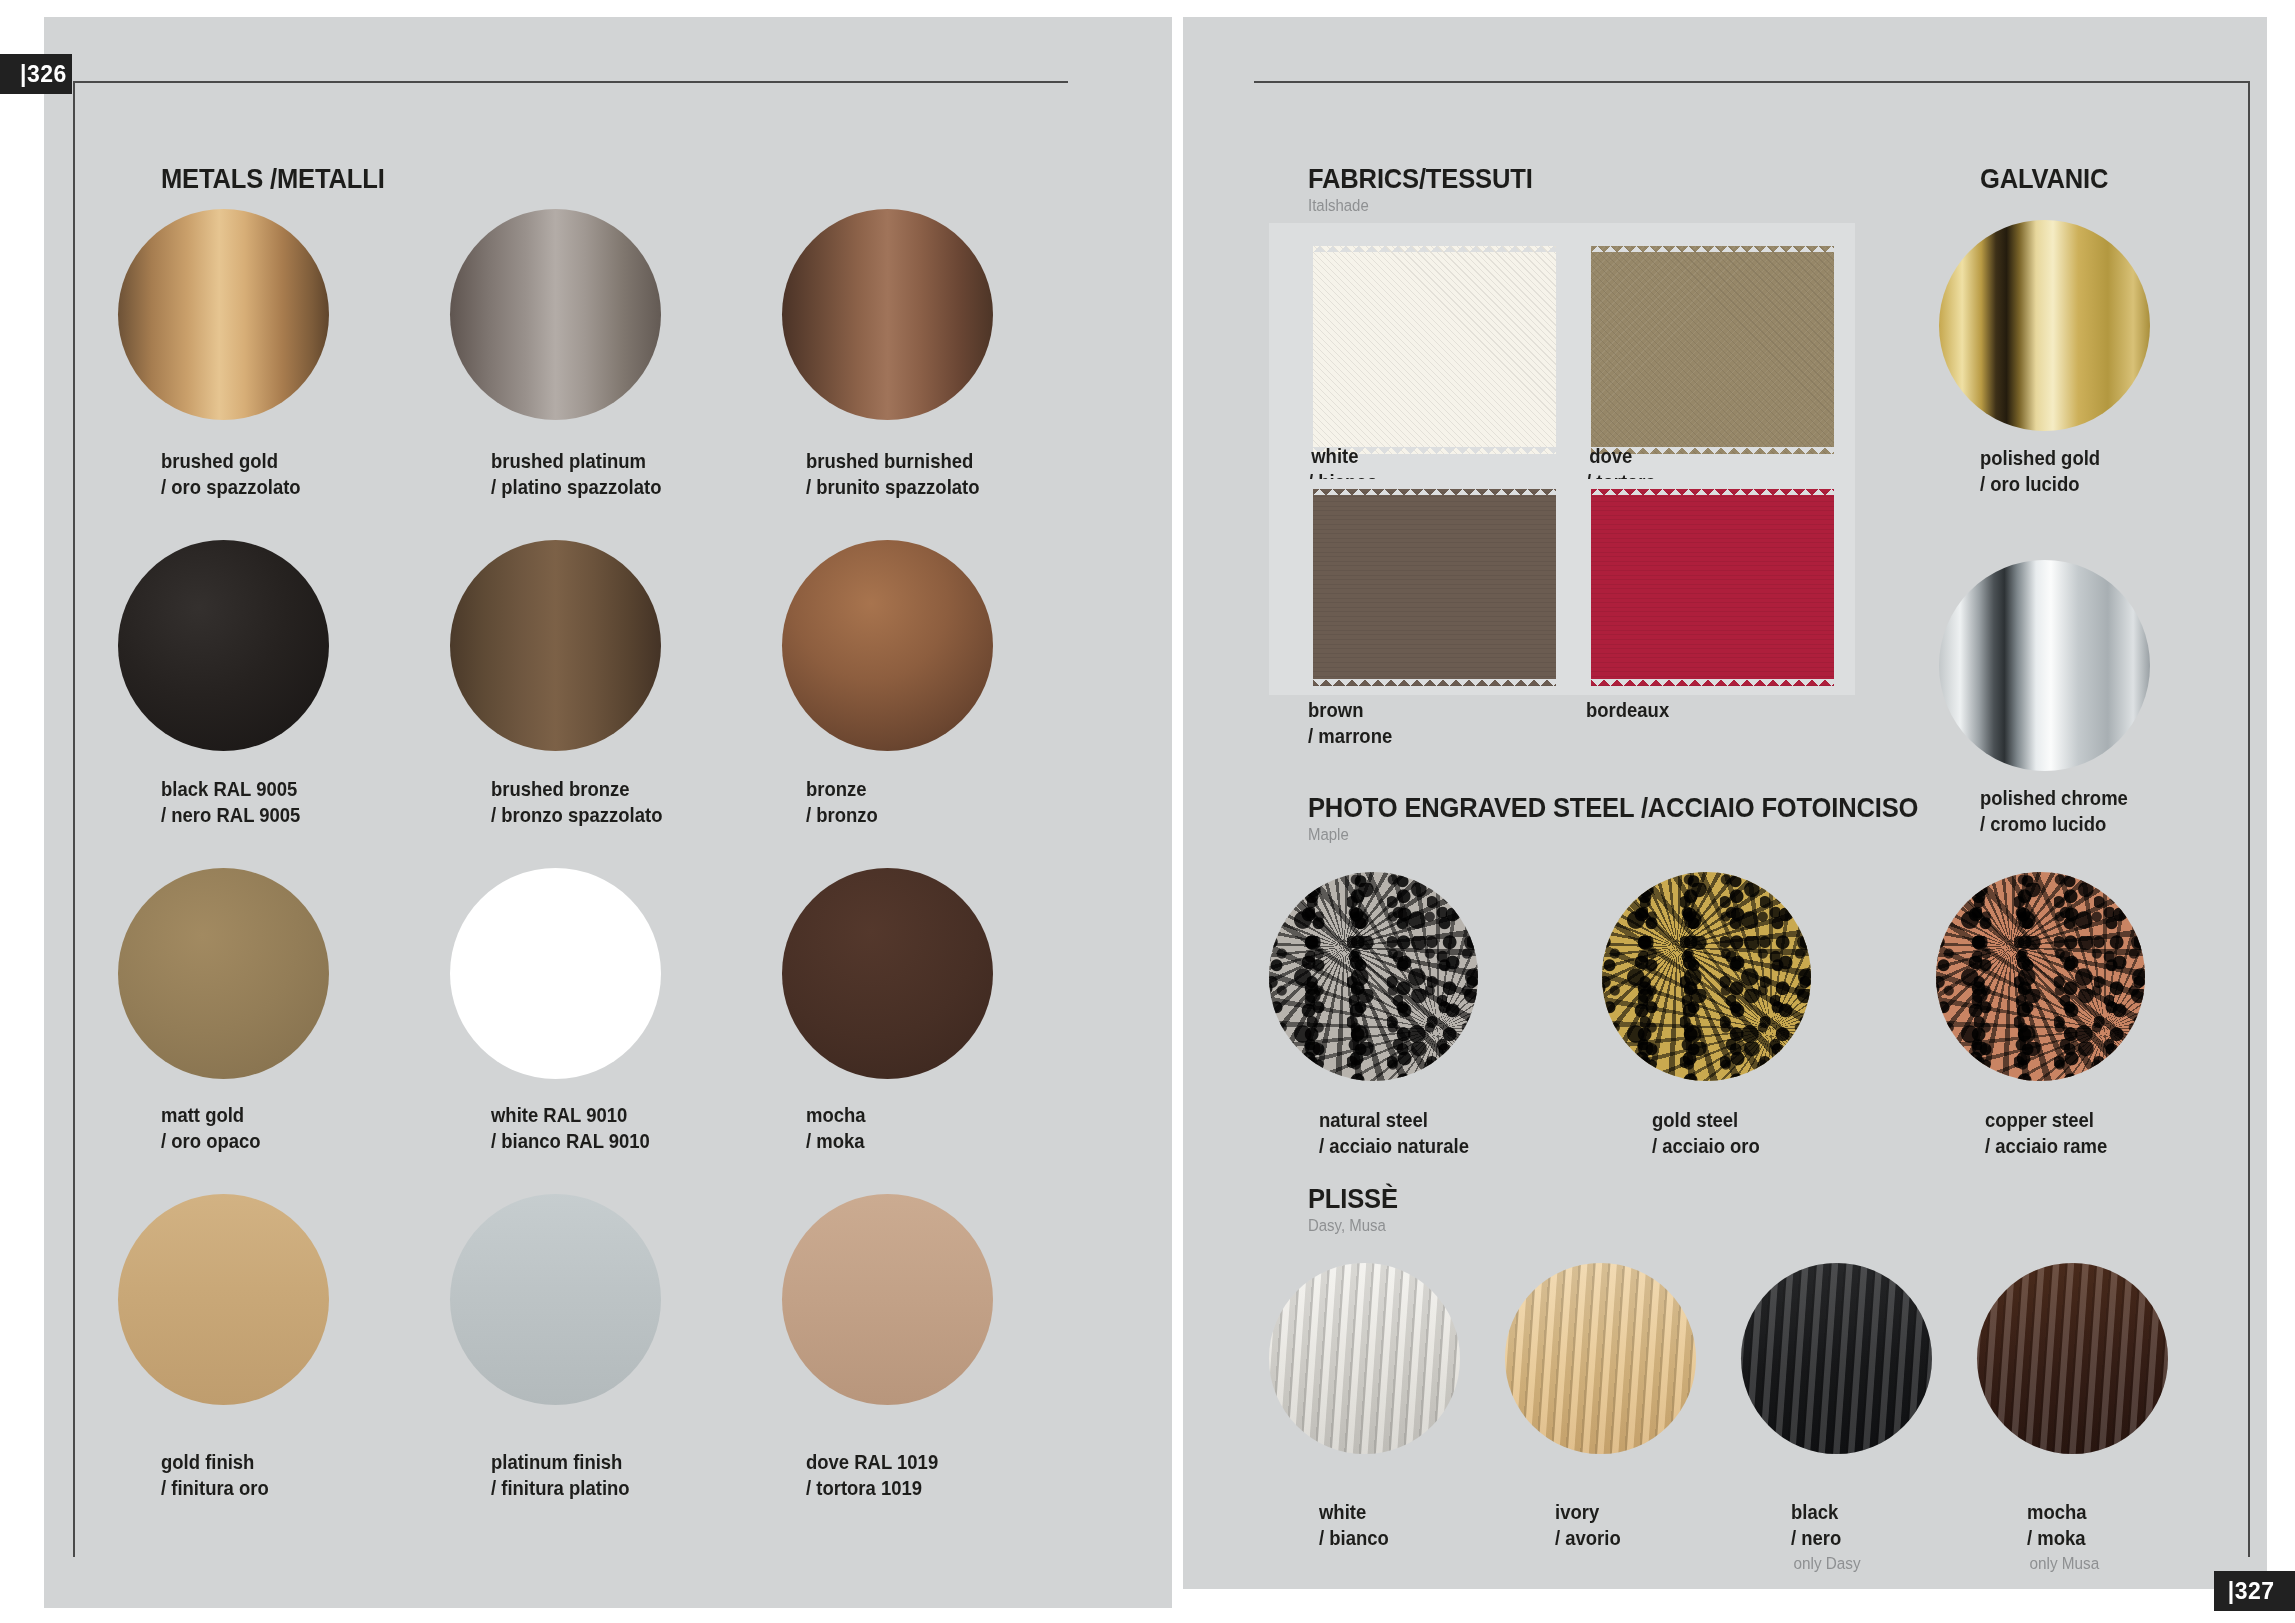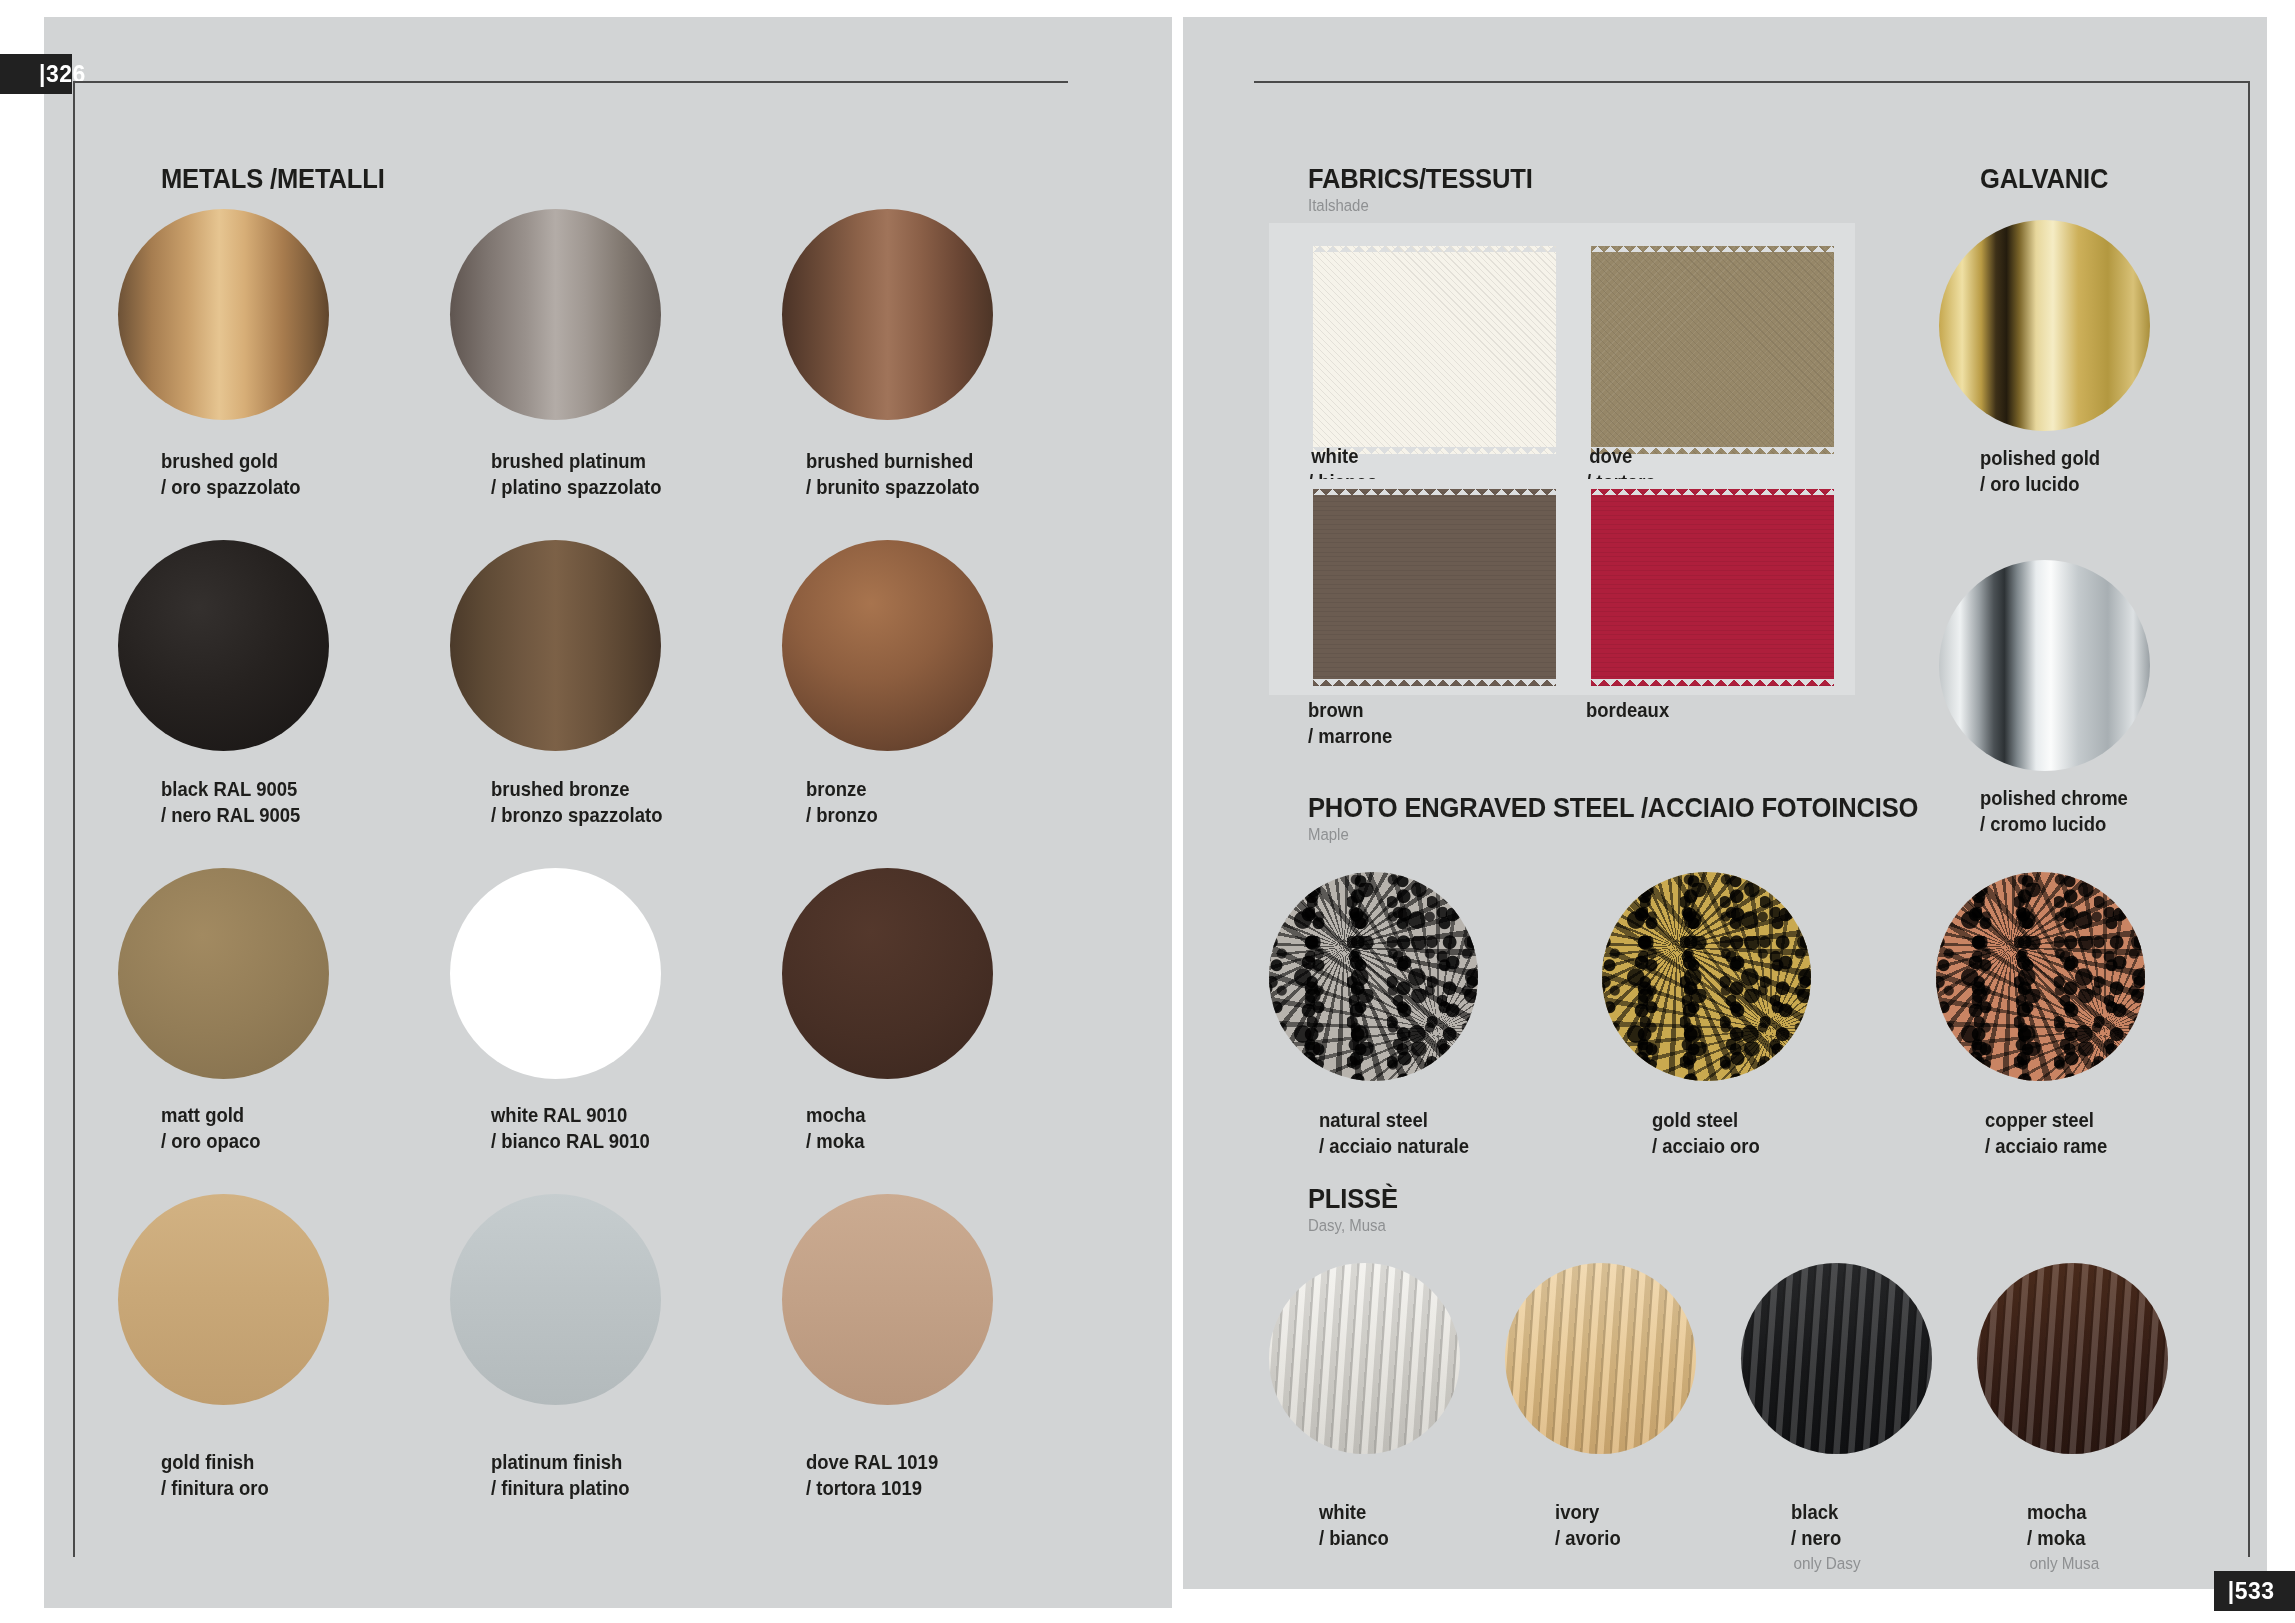--- a/index.html
+++ b/index.html
@@ -15,21 +15,21 @@
   
   .rule-top{position:absolute;height:1.8px;background:#4a4a4a;}
   .rule-left{position:absolute;width:1.8px;background:#4a4a4a;}
   .rule-right-v{position:absolute;width:1.8px;background:#4a4a4a;}
 
   
   .pagetab{position:absolute;background:#212121;color:#ffffff;
            font-family:"Liberation Sans Narrow","Liberation Sans",sans-serif;
            font-weight:bold;font-size:23px;letter-spacing:0.5px;
            display:flex;align-items:center;}
-  .pagetab-left{left:0px;top:54px;width:72px;height:40px;padding-left:39px;box-sizing:border-box;}
+  .pagetab-left{left:0px;top:54px;width:72px;height:40px;padding-left:20px;box-sizing:border-box;}
   .pagetab-right{left:2214px;top:1571px;width:82px;height:40px;padding-left:13.8px;box-sizing:border-box;}
 
   
   .sect-h{position:absolute;font-family:"Liberation Sans Narrow","Liberation Sans",sans-serif;
           font-weight:bold;font-size:27.5px;color:#1d1d1b;letter-spacing:-0.2px;
           transform:scaleX(.93);transform-origin:left center;white-space:nowrap;}
   .sect-sub{position:absolute;font-family:"Liberation Sans Narrow","Liberation Sans",sans-serif;
             font-size:17.4px;color:#8e9092;transform:scaleX(.86);transform-origin:left center;white-space:nowrap;}
 
   
@@ -175,21 +175,21 @@
 
   <div class="disc" style="left:782px;top:1194px;width:211px;height:211px;
        background:linear-gradient(180deg,#cbab91 0%,#c2a187 50%,#b8967c 100%);"></div>
   <div class="cap" style="left:806px;top:1449px;">
     <span class="l1">dove RAL 1019</span>
     <span class="l2">/ tortora 1019</span>
   </div>
 
   <div class="page page-right"></div>
 
-  <div class="pagetab pagetab-right">|533</div>
+  <div class="pagetab pagetab-right">|327</div>
 
   <div class="rule-top" style="left:1254px;top:81px;width:995px;"></div>
   <div class="rule-right-v" style="left:2248px;top:81px;height:1476px;"></div>
 
   <div class="sect-h" style="left:1308px;top:163px;">FABRICS/TESSUTI</div>
   <div class="sect-sub" style="left:1308px;top:195px;">Italshade</div>
 
   <div class="fab-panel" style="left:1269px;top:223px;width:586px;height:257px;"></div>
   <div class="swatch pink" style="left:1313px;top:246px;width:243px;height:208px;background:#f6f3ea;">
     <div class="weave"></div>

